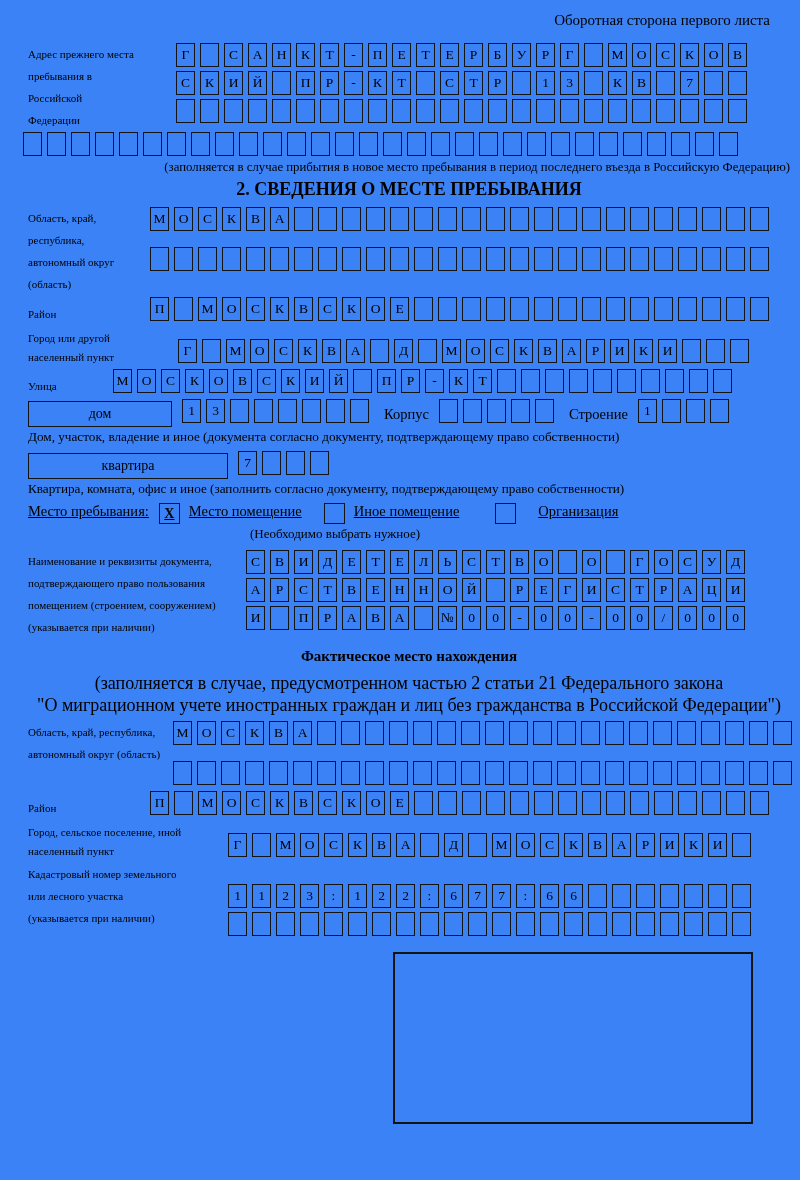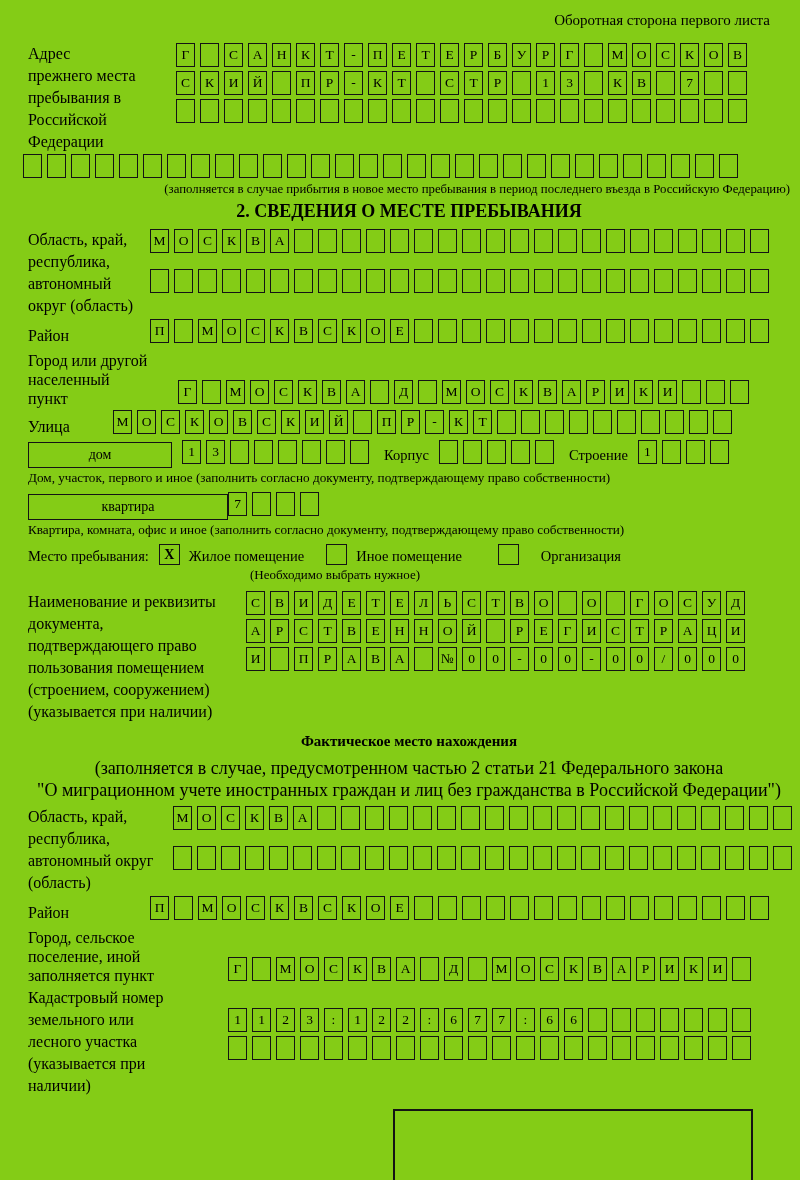--- a/index.html
+++ b/index.html
@@ -2,27 +2,27 @@
 <html><head>
 <meta charset="utf-8">
 <style>
   html,body{margin:0;padding:0;background:#ffffff;}
   .page{
     position:relative;
     width:800px;height:1180px;
     box-sizing:border-box;
     padding:12px 10px 0 28px;
     overflow:hidden;
-    background:#84cc16;color:#000;
+    background:#3b82f6;color:#000;
     font-family:"Liberation Serif","DejaVu Serif",serif;
     font-size:14px;
   }
   .header-note{text-align:right;font-size:15px;padding-right:20px;margin-bottom:14px;}
   .flex{display:flex;align-items:flex-start;}
-  .label{font-size:16px;line-height:22px;box-sizing:border-box;flex:none;}
+  .label{font-size:11px;line-height:22px;box-sizing:border-box;flex:none;}
   .lw148{width:148px;padding-right:40px;}
   .lw122{width:122px;padding-right:14px;}
   .lw150{width:150px;padding-right:30px;line-height:19px;padding-top:2px;}
   .lw85{width:85px;}
   .lw218{width:218px;padding-right:25px;}
   .lw145{width:145px;padding-right:10px;}
   .lw200g{width:200px;padding-right:20px;line-height:19px;padding-top:2px;}
   .lw200k{width:200px;padding-right:50px;}
   .cells{display:flex;margin-bottom:4px;}
   .cell{
@@ -37,29 +37,29 @@
   .fullrow{margin-left:-5px;margin-top:1px;}
   .caption{font-size:12.8px;text-align:right;margin:1px 0 4px 0;}
   .caption-left{font-size:13.2px;text-align:left;margin:0 0 6px 0;}
   .section-title{text-align:center;font-weight:bold;font-size:18px;margin:4px 0 7px 0;}
   .named-box{
     box-sizing:border-box;border:1.8px solid #141414;height:26px;
     display:flex;align-items:center;justify-content:center;
     font-size:14px;flex:none;
   }
   .dom-box{width:144px;margin-right:10px;}
-  .kv-box{width:200px;}
+  .kv-box{width:200px;margin-right:10px;}
   .inline-lb{font-size:14.5px;line-height:26px;margin:0 10px;flex:none;}
   .row-mid{align-items:flex-end;margin-bottom:2px;}
   .checkbox{
     box-sizing:border-box;width:21px;height:21px;border:1.8px solid #141414;
     display:flex;align-items:center;justify-content:center;
     font-size:14px;font-weight:bold;flex:none;
   }
-  .resrow{display:flex;align-items:flex-end;margin:2px 0 2px 0;}
+  .resrow{display:flex;align-items:flex-start;margin:2px 0 2px 0;text-decoration:underline;}
   .resrow .rlabel{font-size:14.5px;margin-right:10px;}
   .resrow .olabel{font-size:14.5px;margin-left:9px;}
   .res-note{font-size:13px;margin:0 0 8px 222px;}
   .fact-title{text-align:center;font-weight:bold;font-size:15px;margin:10px 0 8px 0;}
   .fact-sub{text-align:center;font-size:18px;line-height:20px;margin-bottom:2px;}
   .stamp-box{
     box-sizing:border-box;border:2px solid #141414;
     width:360px;height:172px;margin:12px 0 6px 365px;
   }
   .mb2{margin-bottom:2px;}
@@ -367,37 +367,37 @@
         <span class="cell"></span>
       </div>
     <div class="inline-lb">Строение</div>
     <div class="cells">
         <span class="cell">1</span>
         <span class="cell"></span>
         <span class="cell"></span>
         <span class="cell"></span>
       </div>
   </div>
-  <div class="caption-left">Дом, участок, первого и иное (заполнить согласно документу, подтверждающему право собственности)</div>
+  <div class="caption-left">Дом, участок, владение и иное (документа согласно документу, подтверждающему право собственности)</div>
 
   <div class="flex row-mid">
     <div class="named-box kv-box">квартира</div>
     <div class="cells">
         <span class="cell">7</span>
         <span class="cell"></span>
         <span class="cell"></span>
         <span class="cell"></span>
       </div>
   </div>
   <div class="caption-left">Квартира, комната, офис и иное (заполнить согласно документу, подтверждающему право собственности)</div>
 
   <div class="resrow">
     <span class="rlabel">Место пребывания:</span>
     <span class="checkbox">X</span>
-    <span class="olabel">Жилое помещение</span>
+    <span class="olabel">Место помещение</span>
     <span class="checkbox" style="margin-left:22px"></span>
     <span class="olabel">Иное помещение</span>
     <span class="checkbox" style="margin-left:36px"></span>
     <span class="olabel" style="margin-left:22px">Организация</span>
   </div>
   <div class="res-note">(Необходимо выбрать нужное)</div>
 
   <div class="flex">
     <div class="label lw218">Наименование и реквизиты документа, подтверждающего право пользования помещением (строением, сооружением) (указывается при наличии)</div>
     <div class="rows">
@@ -565,21 +565,21 @@
         <span class="cell"></span>
         <span class="cell"></span>
         <span class="cell"></span>
         <span class="cell"></span>
         <span class="cell"></span>
         <span class="cell"></span>
       </div>
   </div>
 
   <div class="flex row-mid">
-    <div class="label lw200g">Город, сельское поселение, иной заполняется пункт</div>
+    <div class="label lw200g">Город, сельское поселение, иной населенный пункт</div>
     <div class="cells">
         <span class="cell">Г</span>
         <span class="cell"></span>
         <span class="cell">М</span>
         <span class="cell">О</span>
         <span class="cell">С</span>
         <span class="cell">К</span>
         <span class="cell">В</span>
         <span class="cell">А</span>
         <span class="cell"></span>

